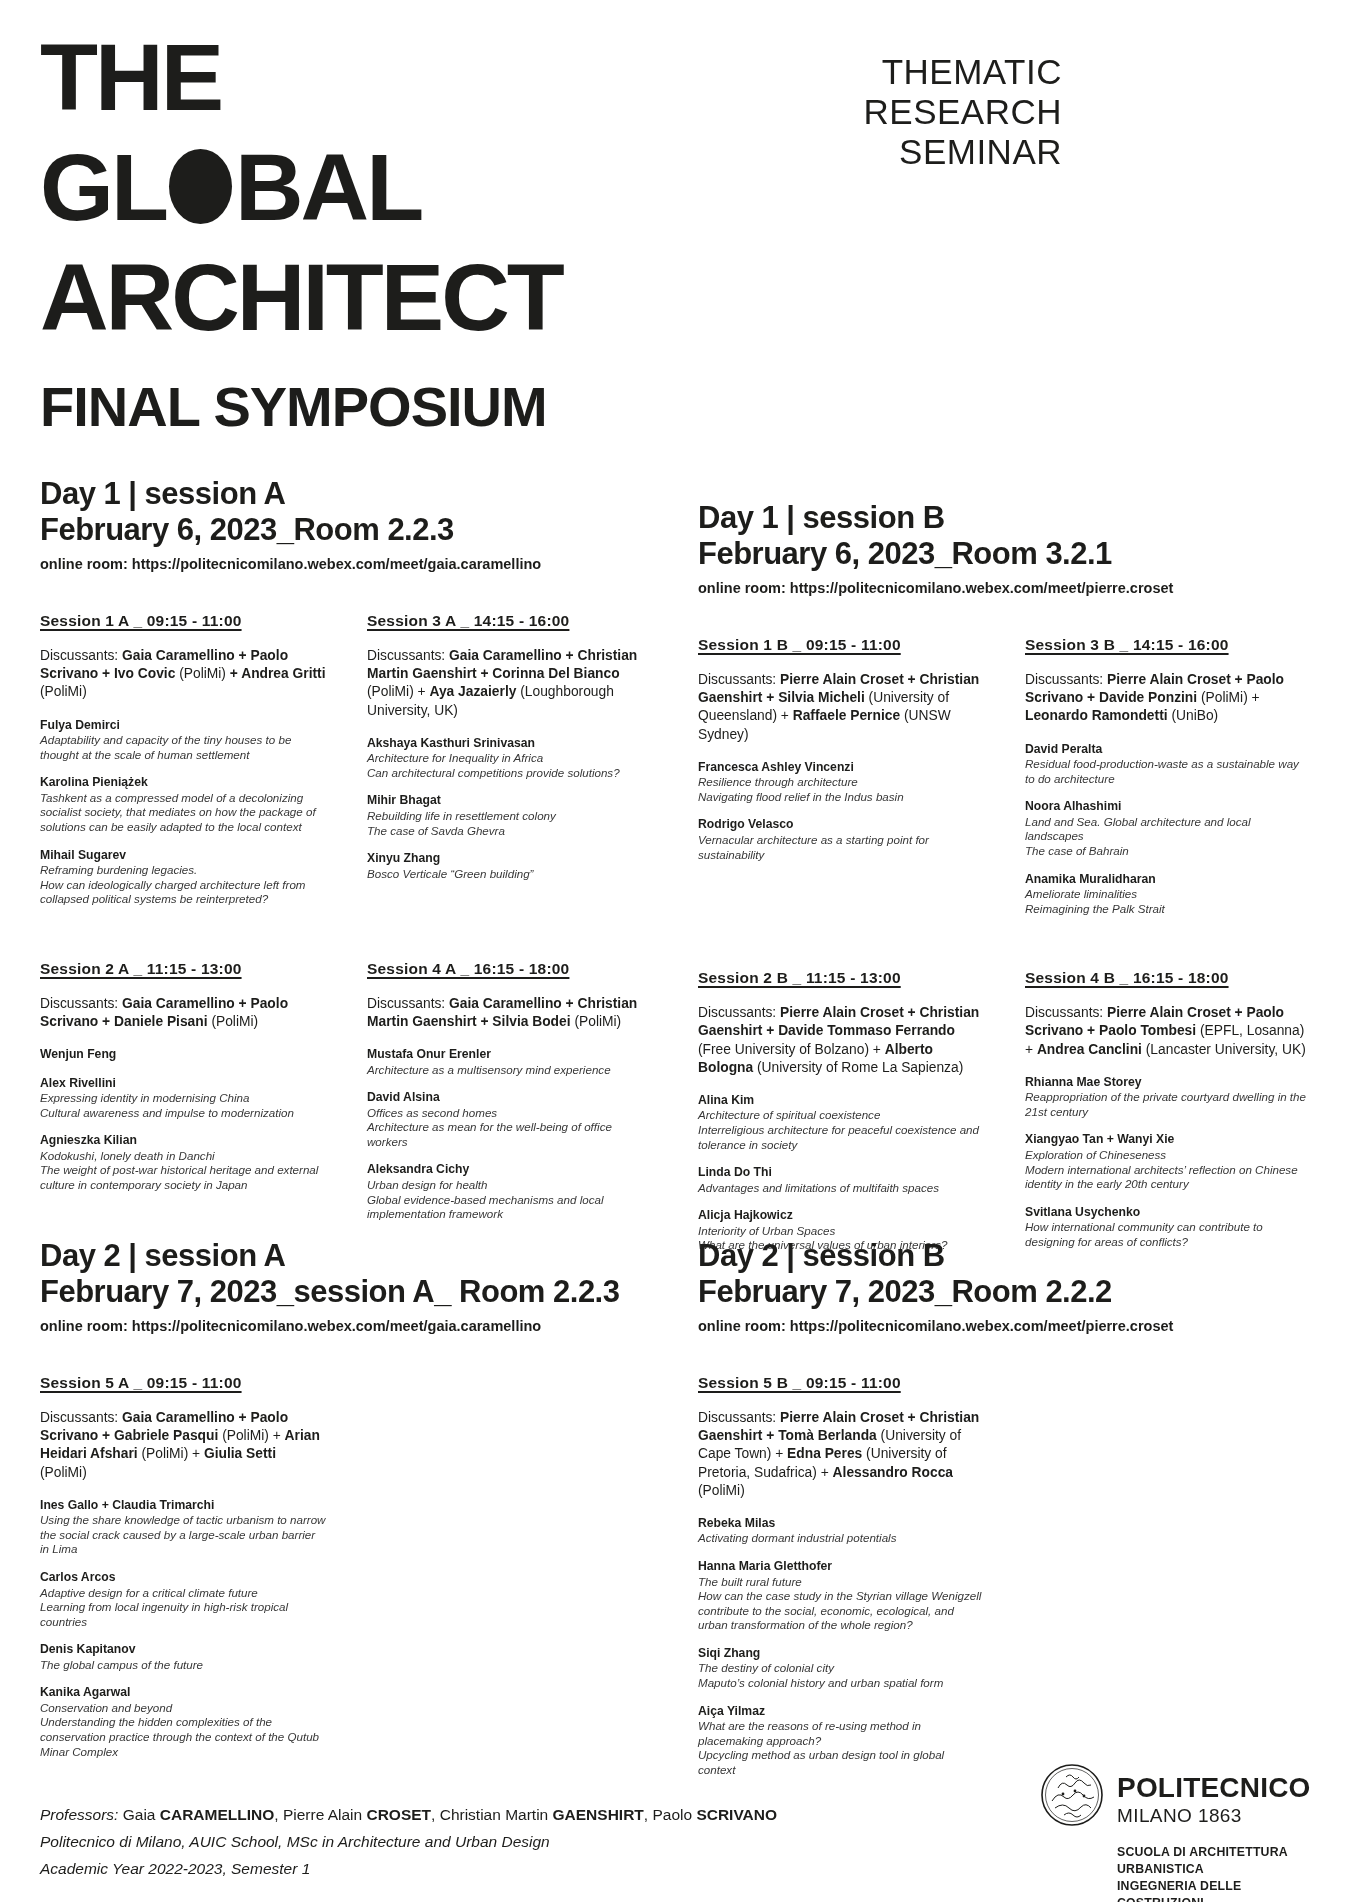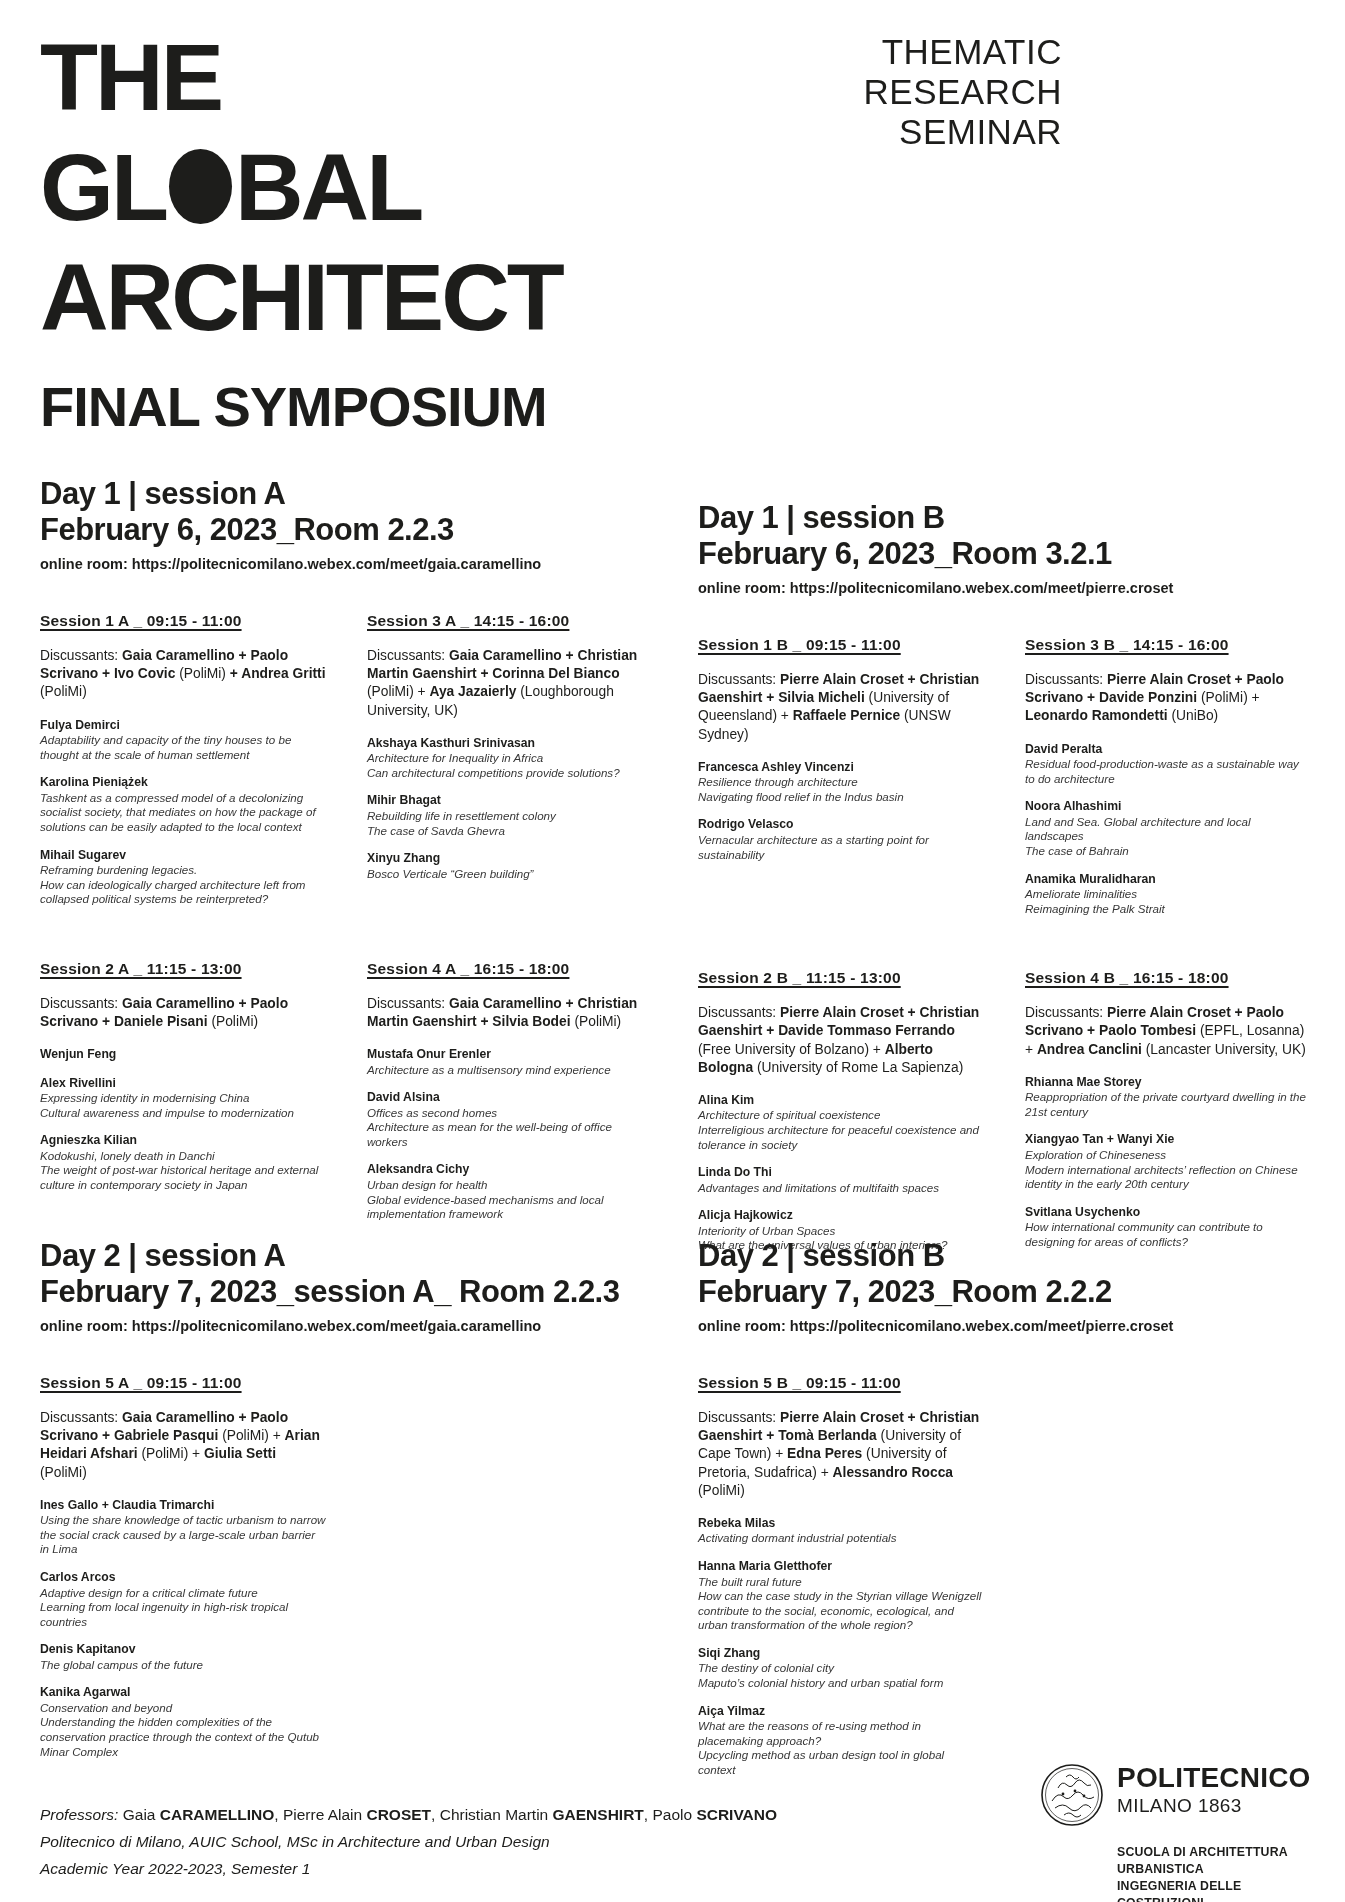--- a/index.html
+++ b/index.html
@@ -8,21 +8,21 @@
     background:#ffffff; color:#1d1d1b;
     font-family:"Liberation Sans", sans-serif;
     overflow:hidden;
   }
   
   .masthead { position:absolute; left:40px; top:22px; }
   .m-line { font-weight:bold; font-size:95px; line-height:110px; letter-spacing:-3px; white-space:nowrap; }
   .o-dot { display:inline-block; width:63px; height:75px; background:#1d1d1b; border-radius:50%; vertical-align:-4px; margin:0 3px; }
   .m-subtitle { font-weight:bold; font-size:56px; letter-spacing:-1px; margin-top:22px; }
   
-  .corner { position:absolute; top:32px; right:283px; text-align:right; font-size:35px; line-height:40px; font-weight:400; letter-spacing:0.5px; }
+  .corner { position:absolute; top:52px; right:283px; text-align:right; font-size:35px; line-height:40px; font-weight:400; letter-spacing:0.5px; }
   
   .day { position:absolute; width:614px; }
   #day1a { left:40px;  top:476px; }
   #day1b { left:698px; top:500px; }
   #day2a { left:40px;  top:1238px; }
   #day2b { left:698px; top:1238px; }
   .day-title, .day-date { font-size:31px; font-weight:bold; line-height:36px; letter-spacing:-0.5px; margin:0; }
   .day-online { font-size:14.5px; font-weight:bold; margin:8px 0 0 0; }
   .sessions { display:grid; grid-template-columns:286px 286px; column-gap:40px; row-gap:48px; margin-top:40px; align-items:start;gap:41px; }
   
@@ -33,21 +33,21 @@
   .presenter { margin-bottom:12px; }
   .p-name { font-size:12.2px; font-weight:bold; line-height:1.35; }
   .p-lines { font-size:11.6px; font-style:italic; line-height:1.26; color:#373737; }
   
   .credits { position:absolute; left:40px; top:1801px; font-size:15.5px; line-height:27px; }
   .credits .b { font-weight:bold; }
   .credits .i { font-style:italic; }
   .credits-line { font-style:italic; }
   
   .polimi { position:absolute; left:1040px; top:1763px; width:280px; }
-  .polimi-top { display:flex; align-items:flex-start; gap:13px; }
+  .polimi-top { display:flex; align-items:flex-end; gap:13px; }
   .seal { width:64px; height:64px; flex:0 0 auto; }
   .polimi-name { font-size:28px; font-weight:bold; line-height:29px; letter-spacing:0.2px; }
   .polimi-sub { font-size:19px; font-weight:400; letter-spacing:0.4px; margin-top:3px; }
   .polimi-school { margin-left:77px; margin-top:17px; font-size:12.3px; font-weight:bold; line-height:17px; letter-spacing:0.2px; }
 </style>
 </head>
 <body>
 
 <div class="page">
 

